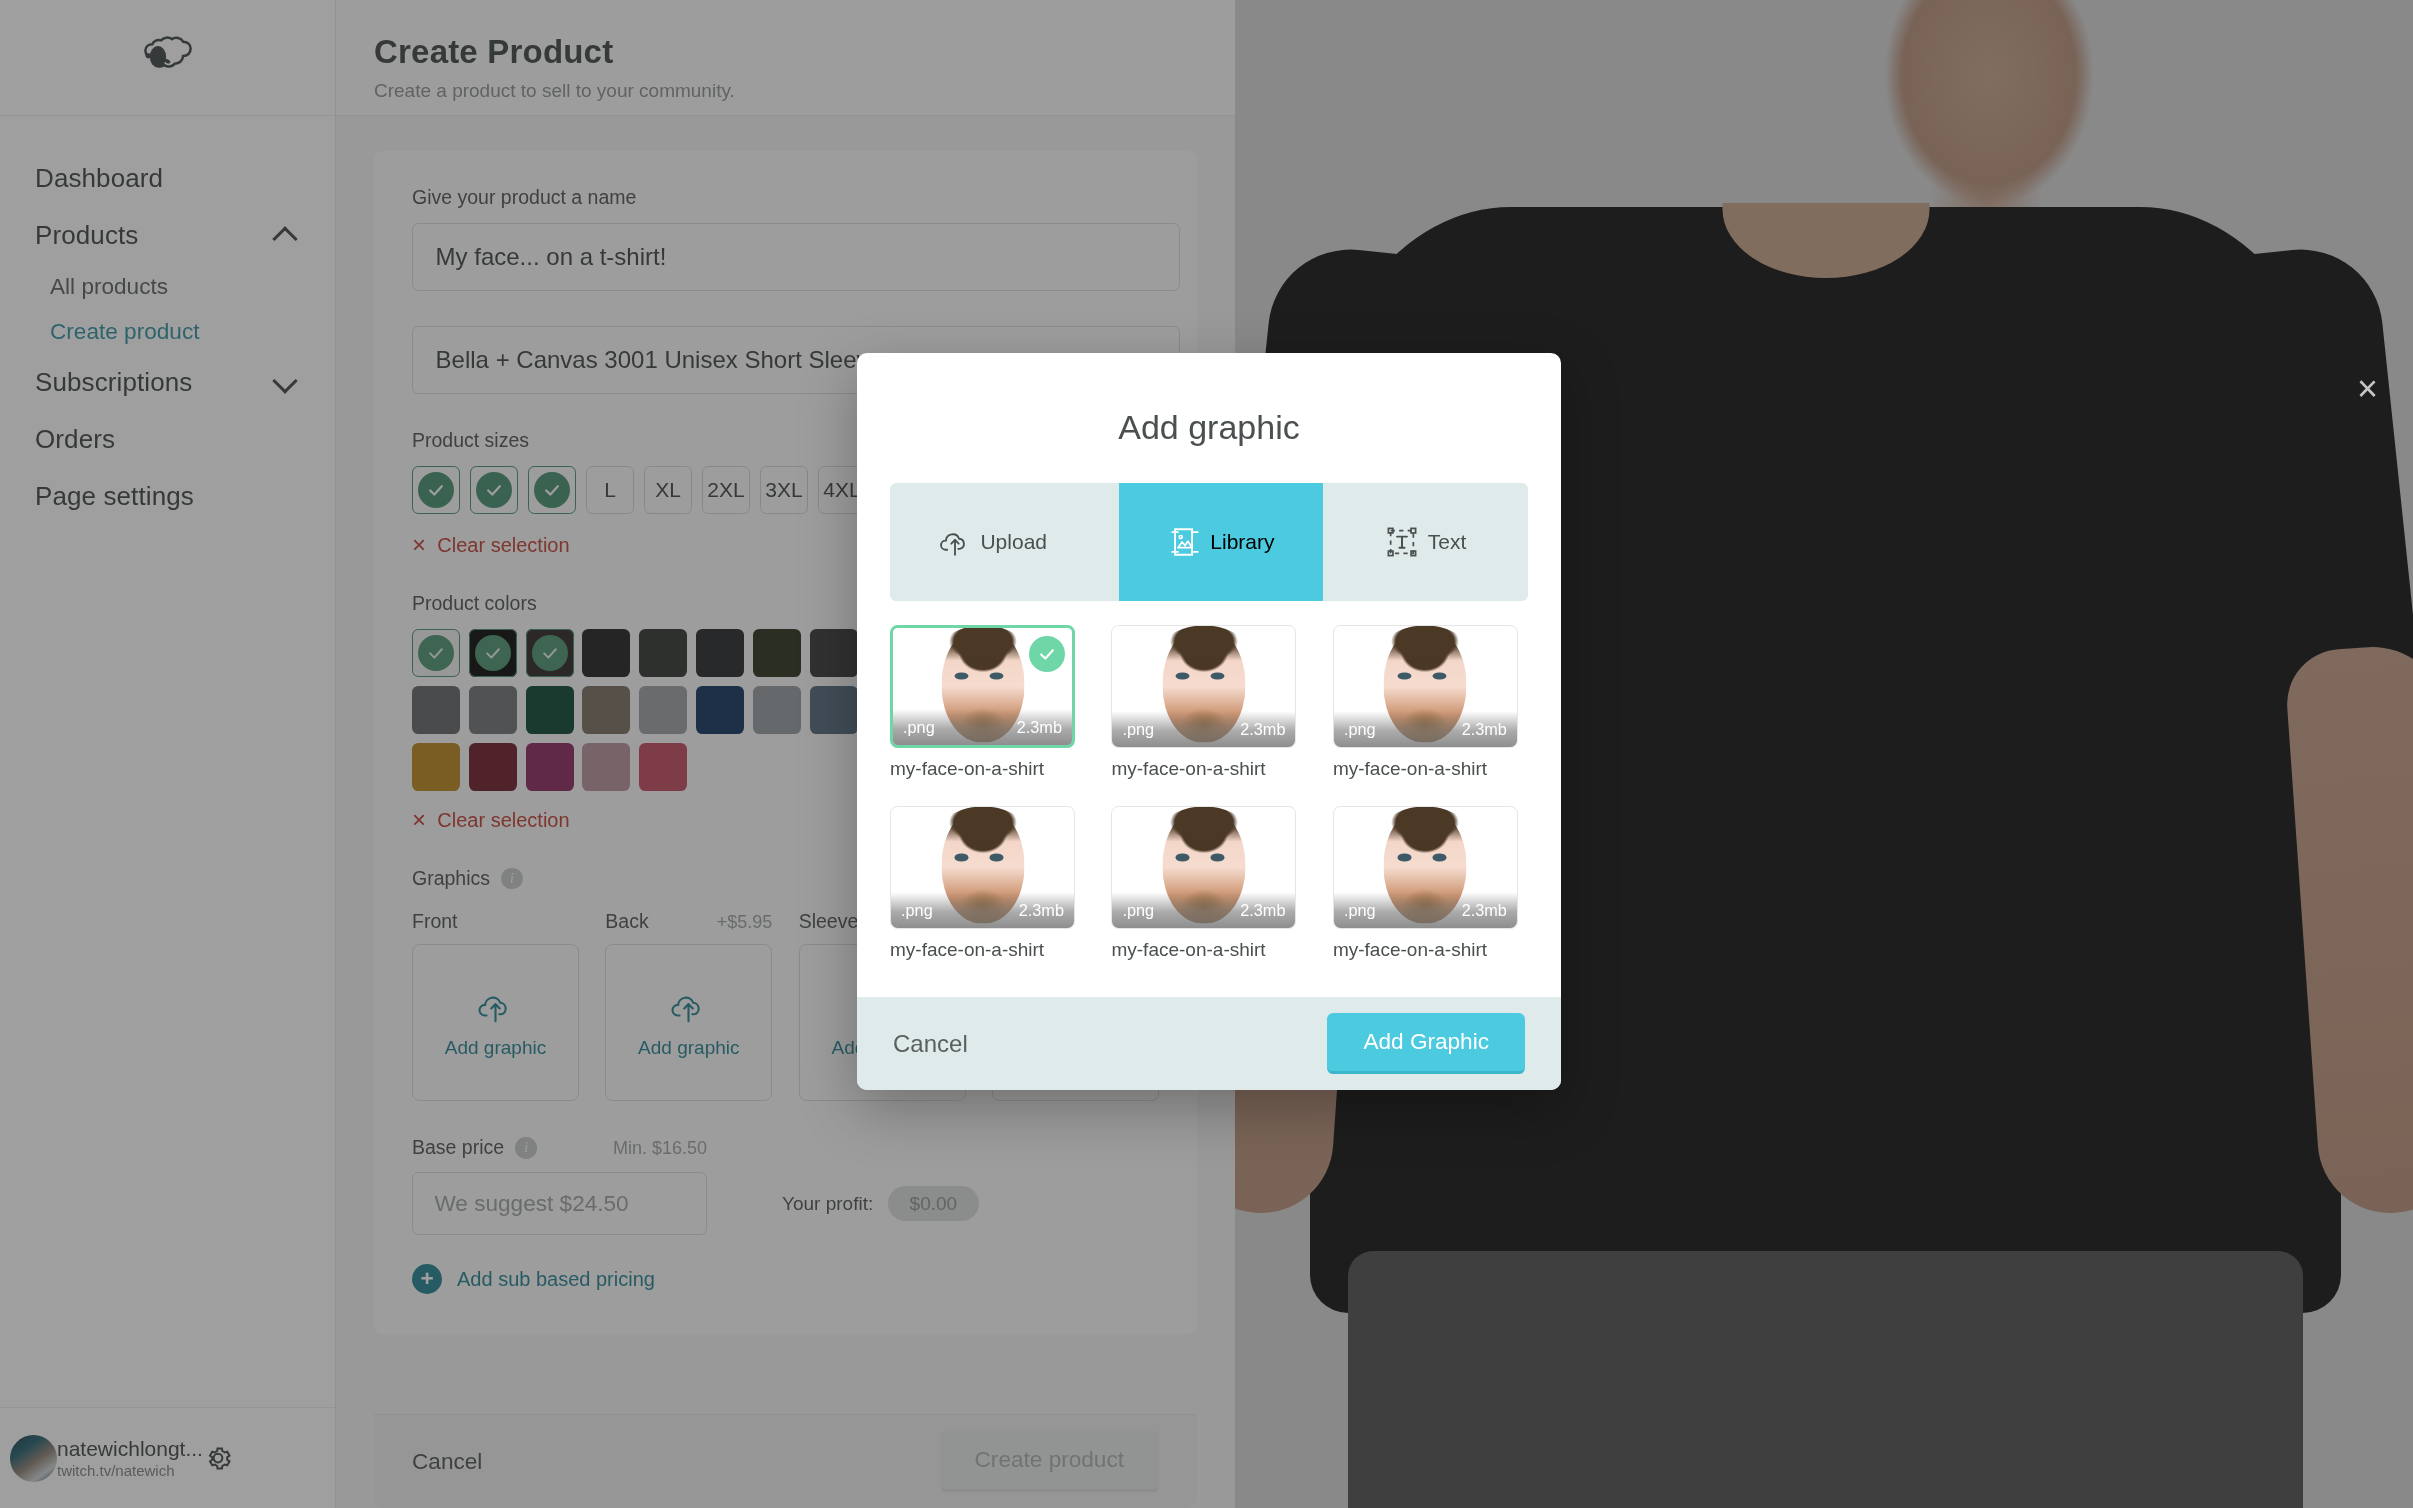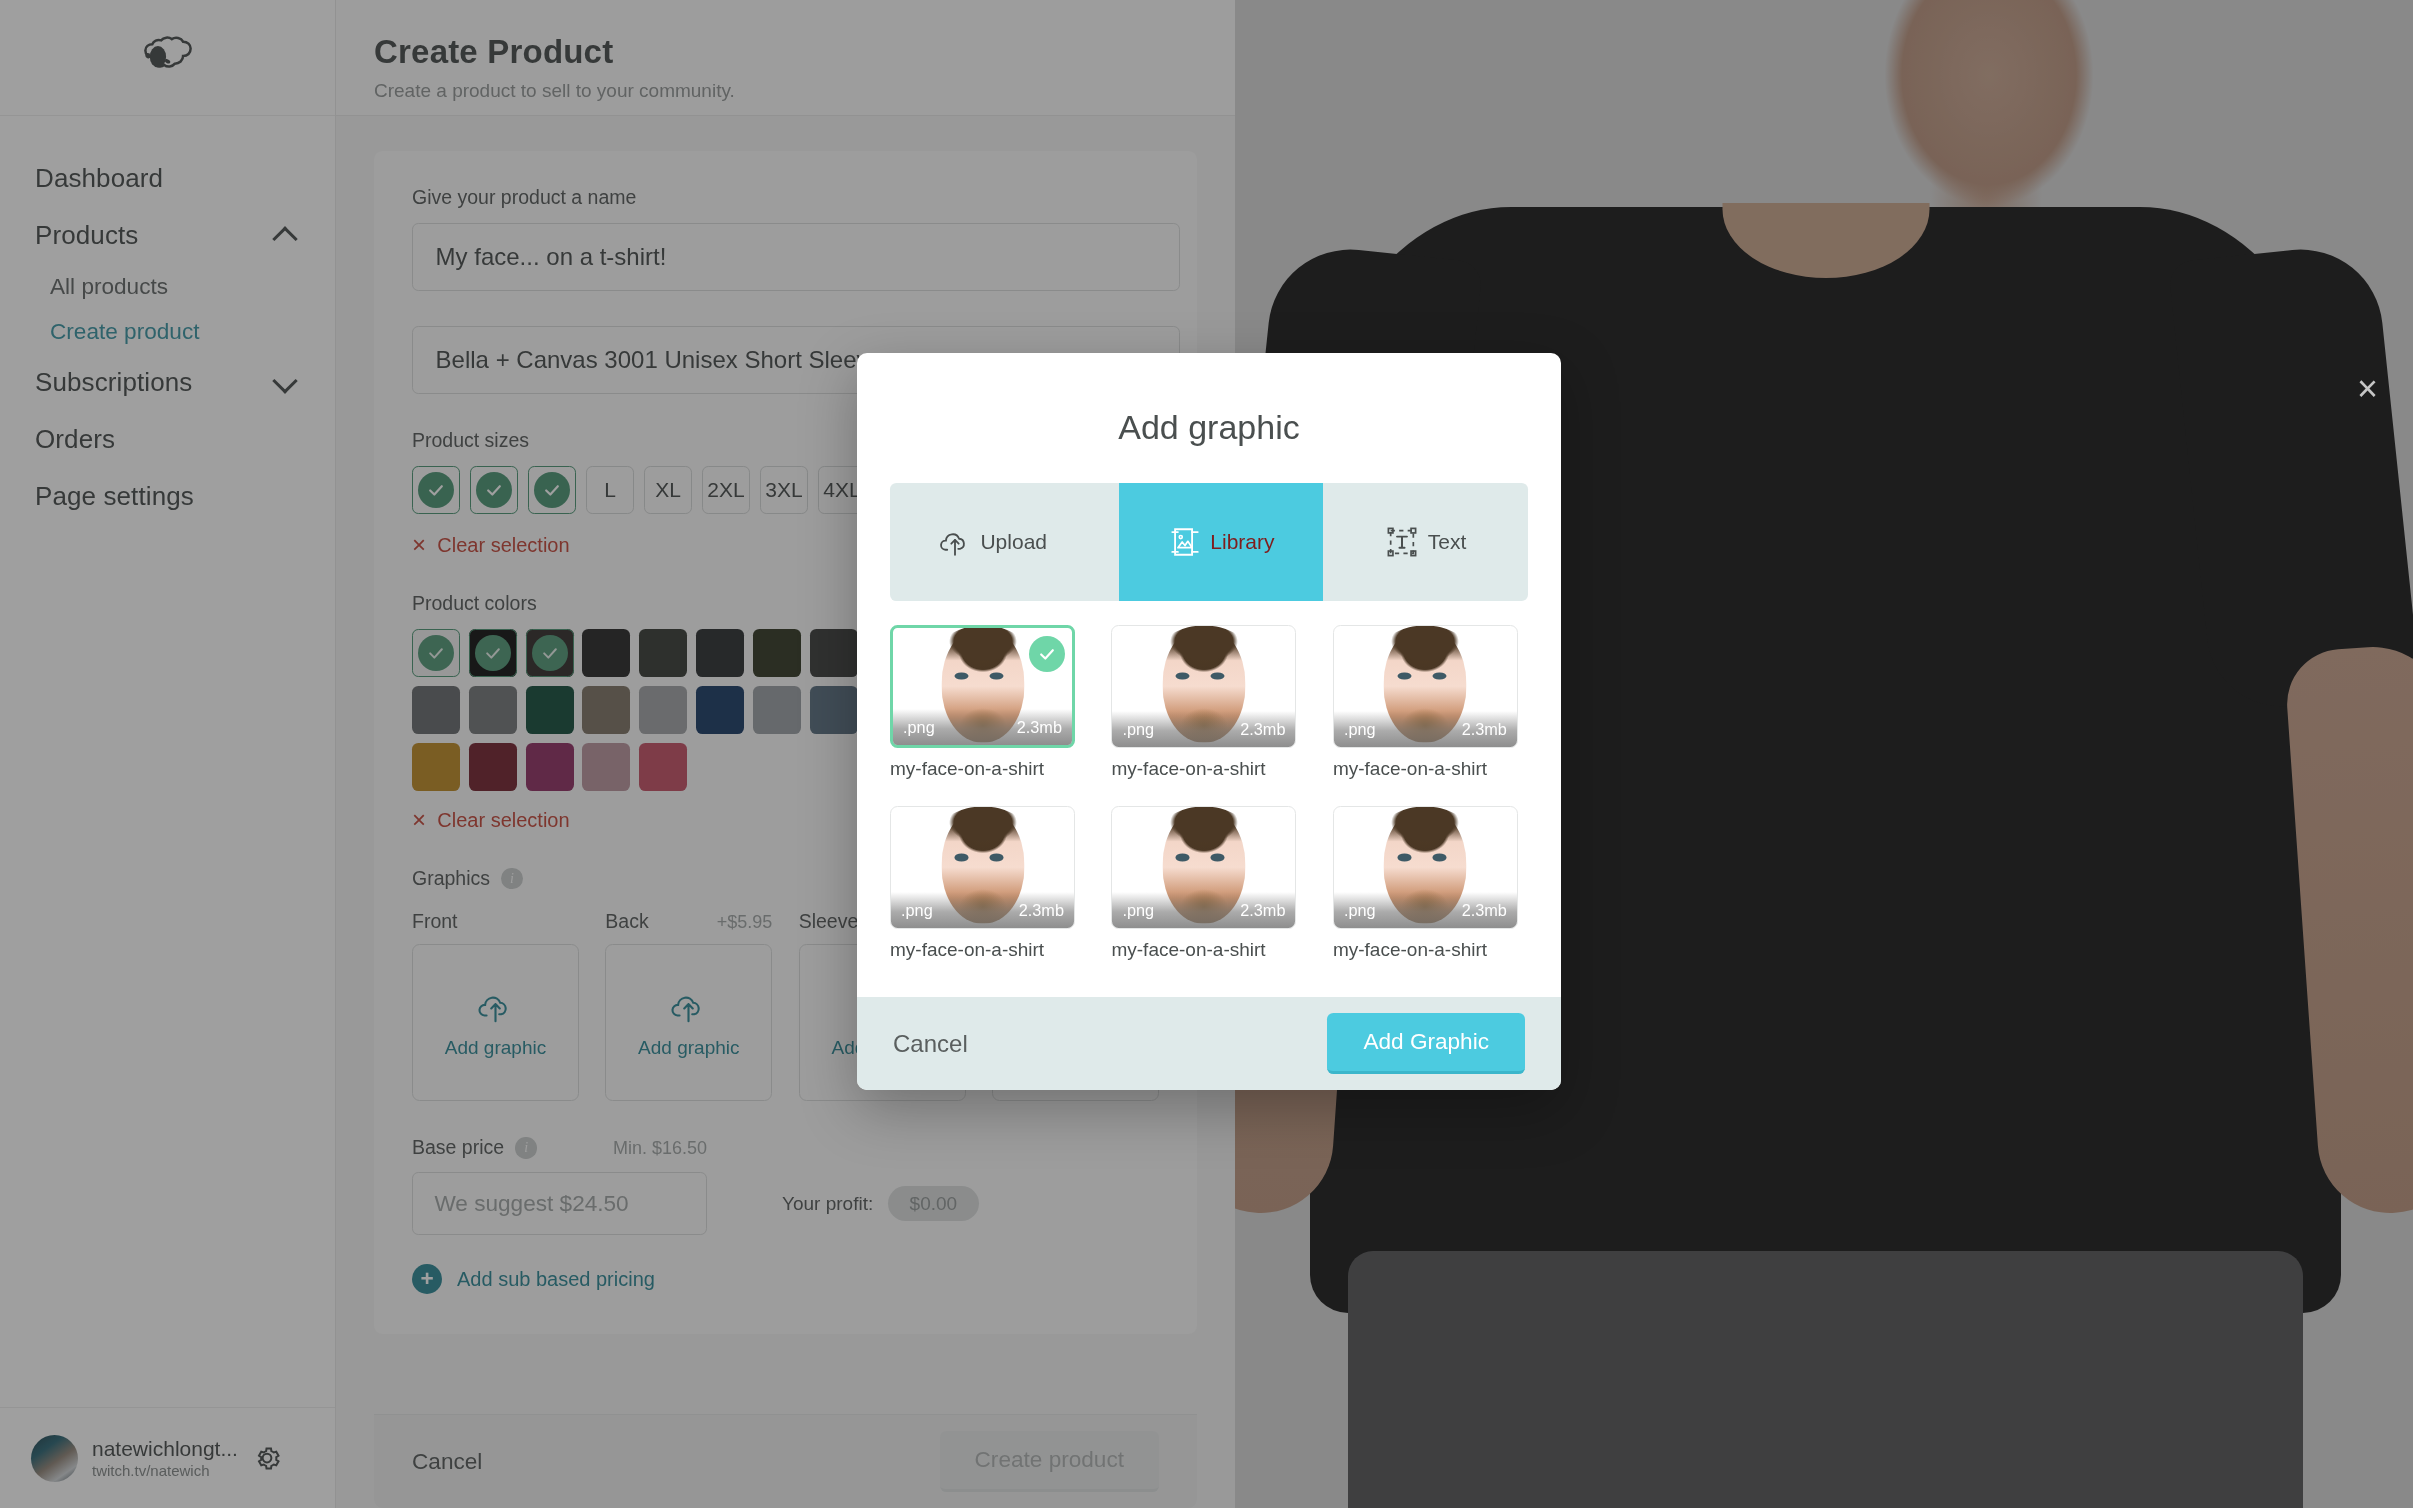--- a/index.html
+++ b/index.html
@@ -37,21 +37,21 @@
   .chev { width: 26.4px; height: 26.4px; display: inline-block; position: relative; }
   .chev::before {
     content: ""; position: absolute; left: 3.8px; top: 7.5px;
     width: 15px; height: 15px; border-left: 3.1px solid #3a3f3f;
     border-top: 3.1px solid #3a3f3f; transform: rotate(45deg);
   }
   .chev.down::before { transform: rotate(225deg); top: 2.5px; }
 
   .user-card {
     border-top: 1.3px solid #ececec; height: 101px;
-    display: flex; align-items: center; gap: 14px; padding: 0 31px;
+    display: flex; align-items: center; padding: 0 10px;
   }
   .avatar {
     width: 47px; height: 47px; border-radius: 50%; flex: none;
     background: linear-gradient(145deg,#12343f 0%,#1d5b6b 30%,#8a7d70 55%,#cfd3d6 78%,#2b3b44 100%);
     overflow: hidden;
   }
   .user-meta { display: flex; flex-direction: column; line-height: 1.25; }
   .user-name { font-size: 21px; color: #3a3f3f; }
   .user-url { font-size: 15px; color: #7b8080; }
   .gear { width: 30px; height: 30px; flex: none; }
@@ -204,21 +204,21 @@
     z-index: 62; line-height: 1;
   }
   .modal-title { text-align: center; font-size: 34px; color: #4a4f4f; padding: 55px 0 36px; }
   .seg {
     display: flex; margin: 0 33px; border-radius: 6.3px; overflow: hidden; background: #dfeaea;
   }
   .seg-item {
     flex: 1; height: 118px; display: flex; flex-direction: row; align-items: center;
     justify-content: center; gap: 8.8px; font-size: 21px; color: #4a4f4f;
   }
-  .seg-item.active { background: #4ccbe0; color: #7f1d1d; margin-left: 24px; }
+  .seg-item.active { background: #4ccbe0; color: #000000; margin-left: 24px; }
 
   .lib-scroll { flex: 1; padding: 24px 33px 0 33px; overflow: hidden; position: relative; }
   .lib-grid { display: grid; grid-template-columns: repeat(3, 1fr); gap: 26.4px 26.4px; }
   .lib-cell { width: 185px; }
   .thumb {
     position: relative; width: 185px; height: 123px; border-radius: 7.5px; overflow: hidden;
     border: 1.3px solid #e4e6e6; background: #ffffff;
   }
   .thumb.sel { border: 3.1px solid #6fd6a8; }
   .face {

